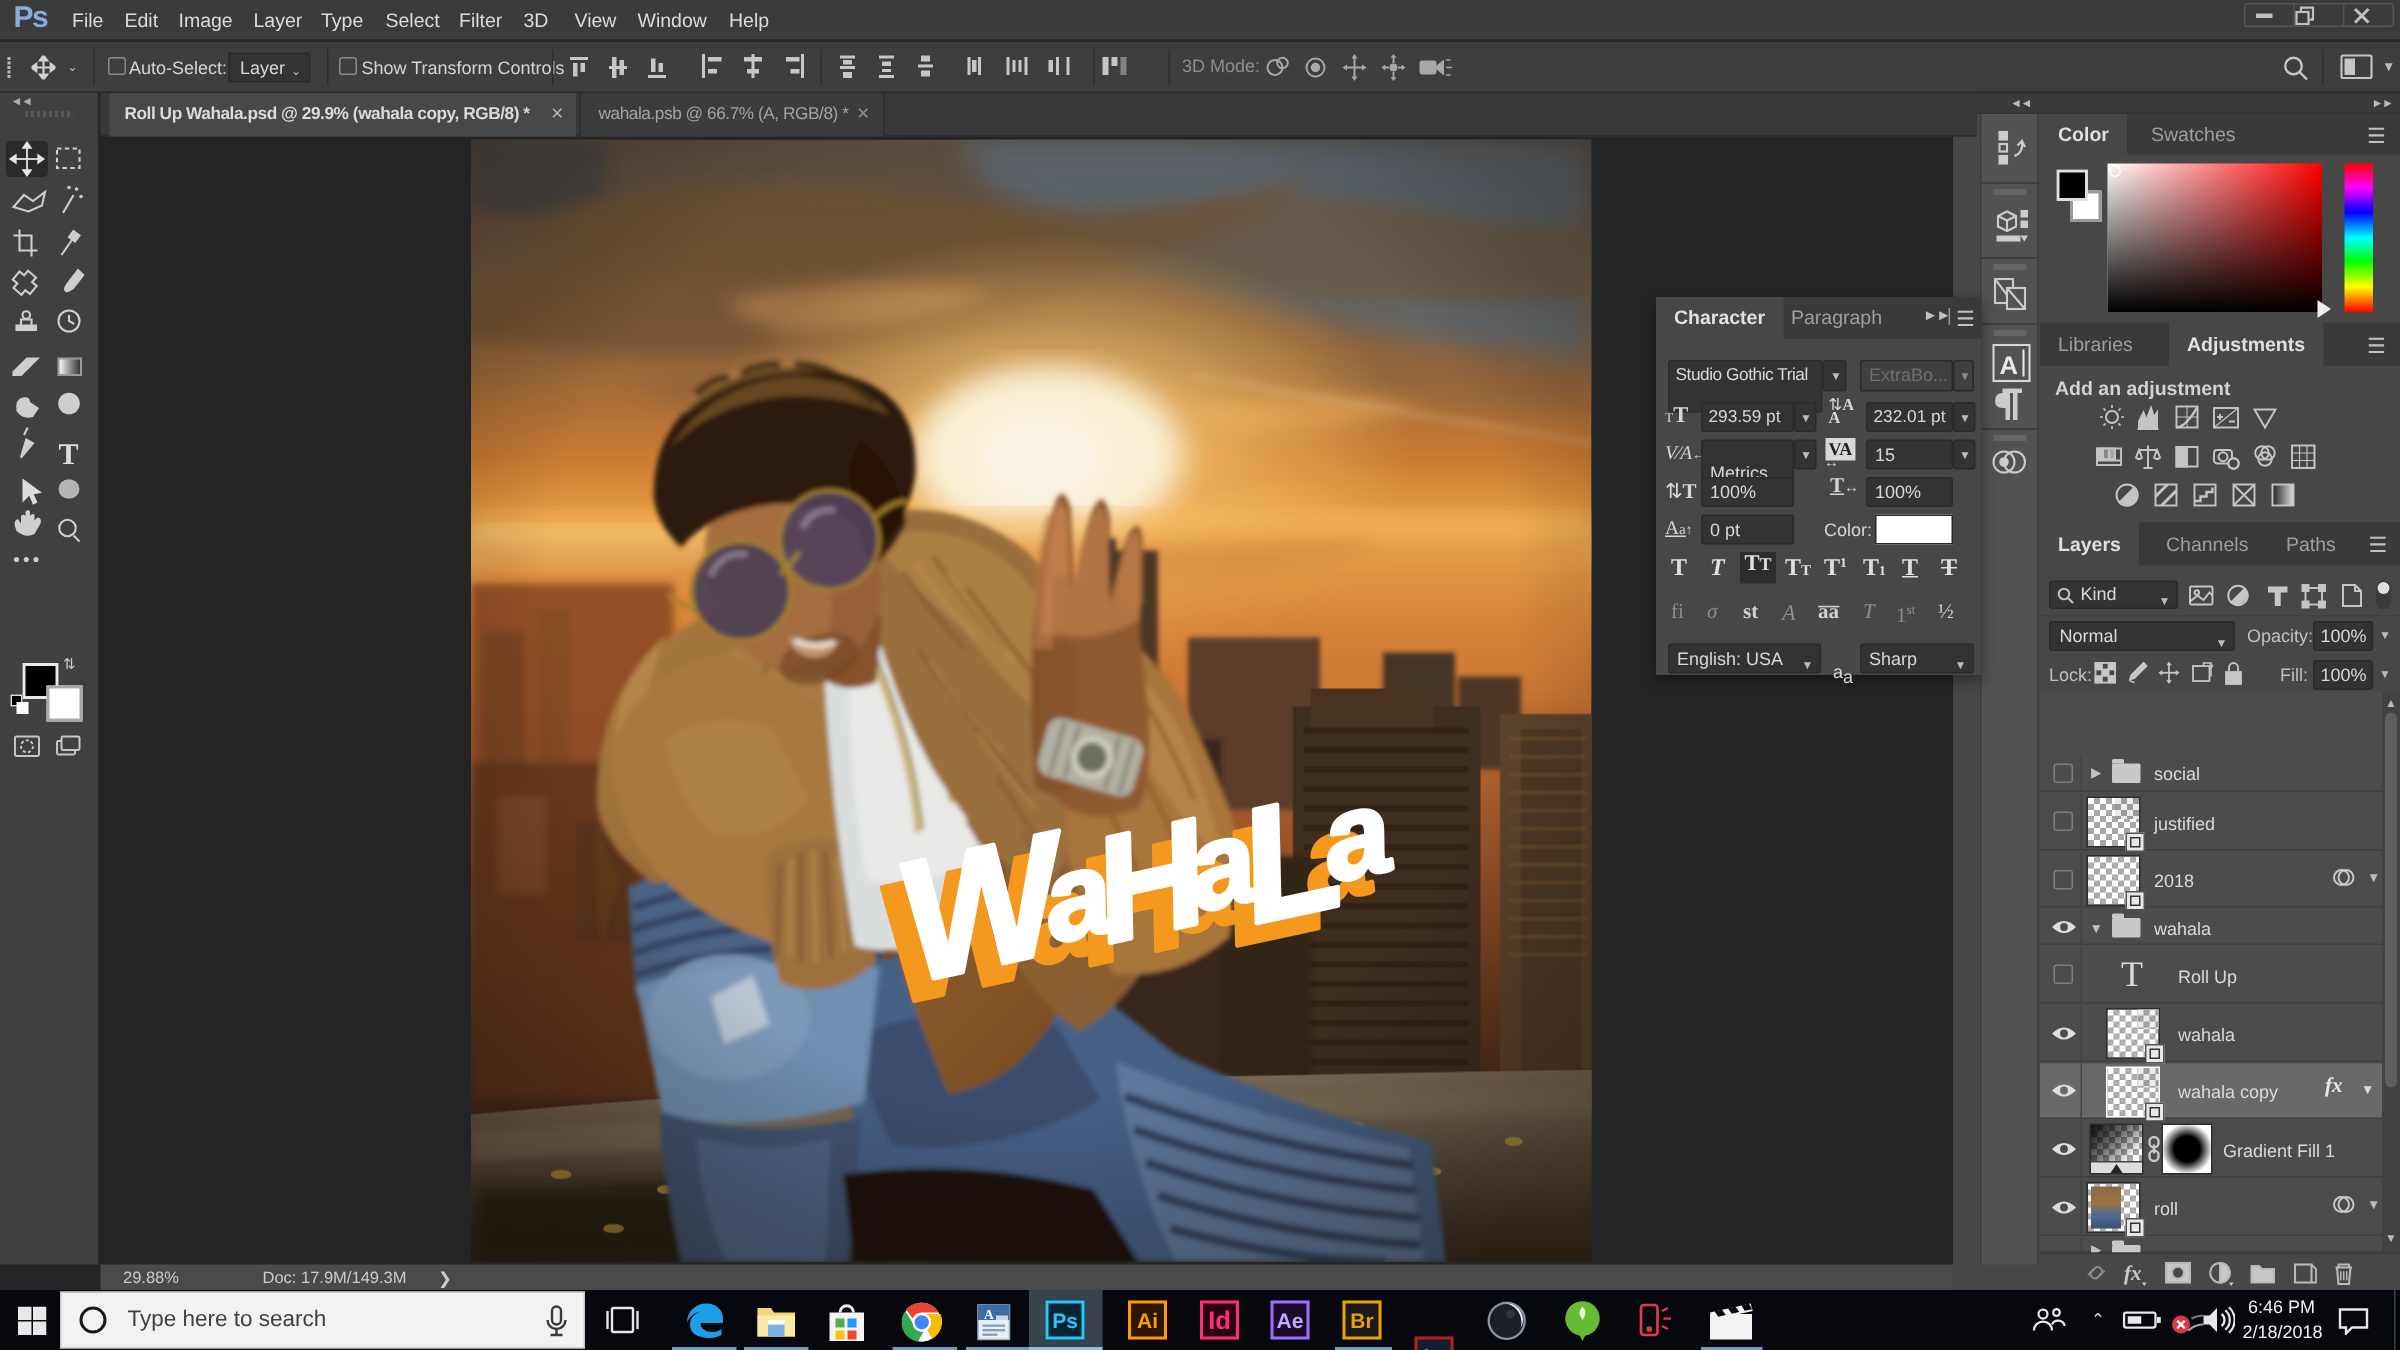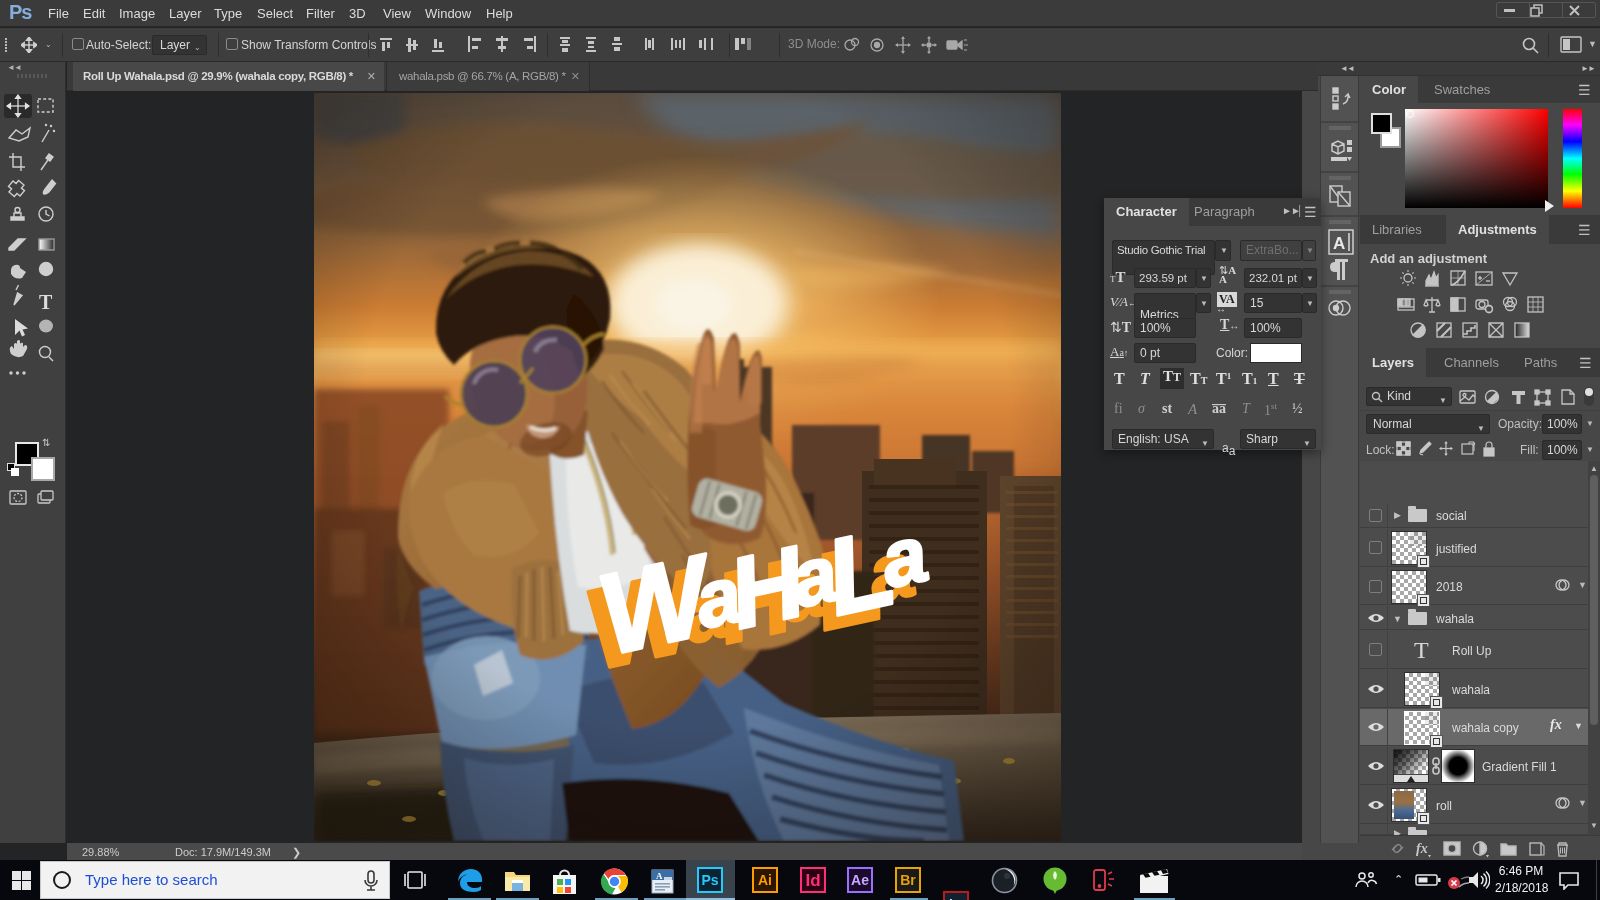--- a/index.html
+++ b/index.html
@@ -1136,21 +1136,21 @@
   <svg class="abs" style="left:12px;top:11px" width="19" height="19" viewBox="0 0 19 19">
       <g fill="#e8e8e8">
         <rect x="0" y="0" width="9" height="9"></rect>
         <rect x="10" y="0" width="9" height="9"></rect>
         <rect x="0" y="10" width="9" height="9"></rect>
         <rect x="10" y="10" width="9" height="9"></rect>
       </g>
     </svg>
   <div class="abs" style="left:40px;top:1px;width:350px;height:38px;background:#f2f2f2;border:1px solid #c8c8c8;">
     <div class="abs" style="left:12px;top:9px;width:18px;height:18px;border:2.5px solid #1a1a1a;border-radius:50%;"></div>
-    <div class="abs" style="left:44px;top:9px;color:#1d4ed8;font-size:15px;">Type here to search</div>
+    <div class="abs" style="left:44px;top:9px;color:#404040;font-size:15px;">Type here to search</div>
     <svg class="abs" style="left:322px;top:8px" width="16" height="22" viewBox="0 0 16 22">
         <g fill="none" stroke="#3a3a3a" stroke-width="1.6">
           <rect x="5" y="1" width="6" height="12" rx="3"></rect>
           <path d="M2 10 a6 6 0 0 0 12 0 M8 16 v4 M4 20 h8"></path>
         </g>
       </svg>
   </div>
   <svg class="abs" style="left:403px;top:9px" width="24" height="22" viewBox="0 0 24 22">
       <g fill="none" stroke="#e8e8e8" stroke-width="1.6">
         <rect x="5" y="3" width="14" height="16" rx="1"></rect>

